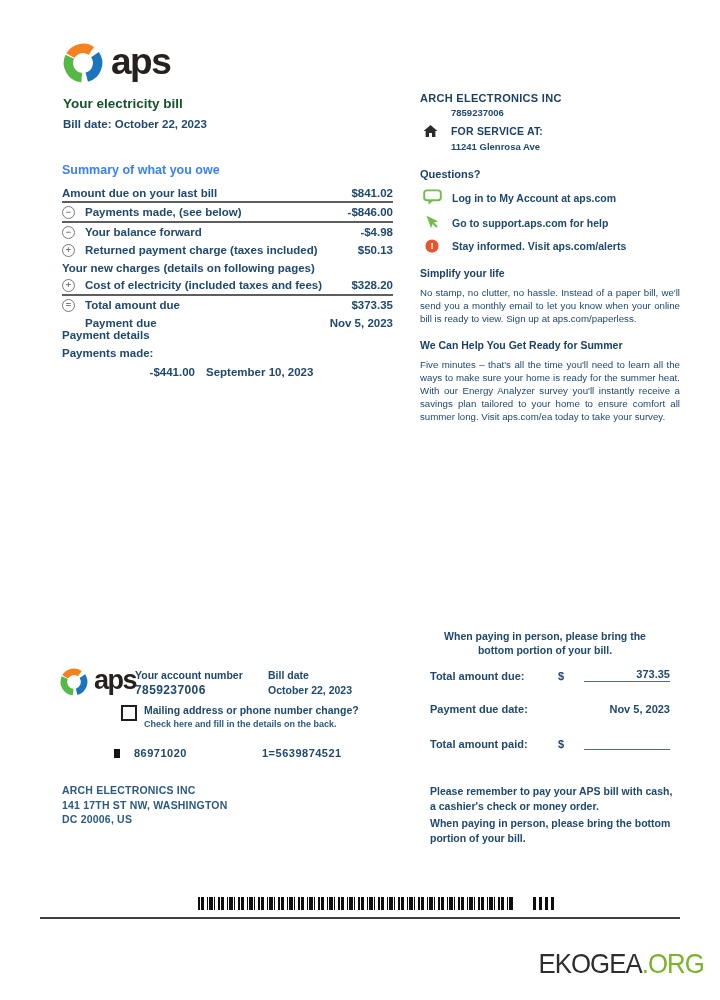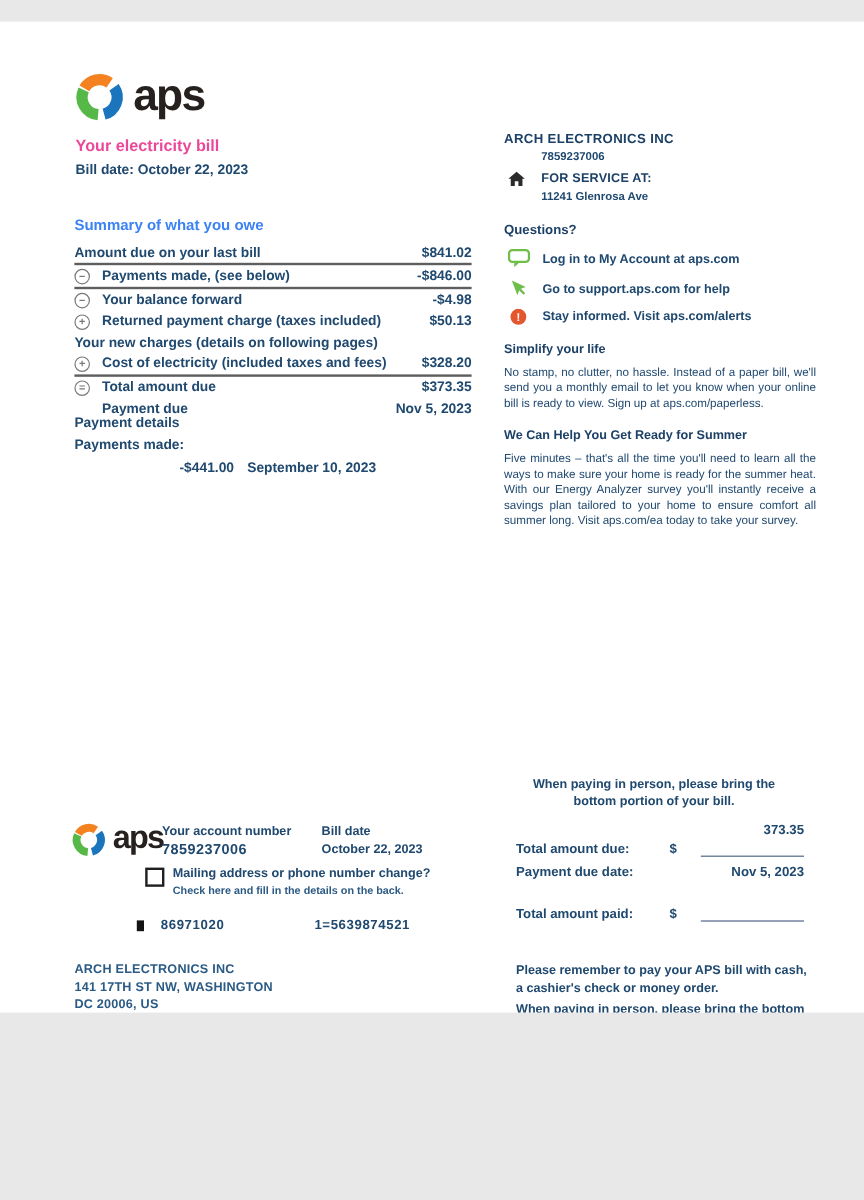--- a/index.html
+++ b/index.html
@@ -1,29 +1,29 @@
 <!DOCTYPE html>
 <html><head>
 <meta charset="utf-8">
 <style>
   html,body{margin:0;padding:0;background:#e8e8e8;}
-  .page{position:relative;width:720px;height:826px;background:#ffffff;
-        font-family:"Liberation Sans",sans-serif;color:#20496f;overflow:hidden;margin-top:18px;}
+  .page{position:relative;width:720px;height:1000px;background:#ffffff;
+        font-family:"Liberation Sans",sans-serif;color:#20496f;overflow:hidden;}
 
   
   .logo{position:absolute;left:60px;top:40px;display:flex;align-items:center;gap:5px;}
   .logo svg{width:46px;height:46px;}
   .logo-text{font-size:37px;font-weight:700;color:#26211f;letter-spacing:-1.5px;line-height:1;padding-bottom:4px;}
   .stub-logo{position:absolute;left:58px;top:666px;display:flex;align-items:center;gap:4px;}
   .stub-logo svg{width:32px;height:32px;}
   .stub-logo .logo-text{font-size:27px;padding-bottom:3px;}
 
   
   .headline{position:absolute;left:63px;top:96px;}
-  .headline .title{font-size:13.5px;font-weight:700;color:#ec4899;}
+  .headline .title{font-size:13.5px;font-weight:700;color:#14532d;}
   .headline .date{font-size:11.5px;font-weight:600;margin-top:7px;}
 
   
   .summary{position:absolute;left:62px;top:163px;width:331px;}
   .sum-title{font-size:12.5px;font-weight:700;margin-bottom:7px;color:#3b82f6;}
   .sum-row{display:flex;align-items:center;padding:2.5px 0;font-size:11.5px;font-weight:600;}
   .sum-icon{width:11px;height:11px;border:1.4px solid #787878;border-radius:50%;color:#787878;
             font-size:9px;line-height:11px;text-align:center;margin-right:10px;flex:0 0 auto;font-weight:700;}
   .sum-icon:empty{visibility:hidden;}
   .sum-label{flex:1;}
@@ -66,21 +66,21 @@
   .stub-code-r{position:absolute;left:262px;top:747px;font-size:11px;font-weight:600;letter-spacing:.5px;}
   .mailing{position:absolute;left:62px;top:783px;font-size:10.5px;font-weight:600;line-height:14.5px;color:#2b5a84;letter-spacing:.2px;}
 
   
   .paybox-note{position:absolute;left:426px;top:629px;width:238px;text-align:center;font-size:10.5px;font-weight:600;line-height:14px;}
   .pb-row{position:absolute;left:430px;width:240px;display:flex;align-items:flex-end;font-size:11px;font-weight:600;}
   .pb-row .lbl{width:128px;}
   .pb-row .cur{width:26px;}
   .pb-row .val{flex:1;text-align:right;}
   .pb-total{top:668px;}
-  .pb-total .val{border-bottom:1.6px solid #53688a;padding-bottom:15px;}
+  .pb-total .val{border-bottom:1.6px solid #53688a;padding-bottom:1px;}
   .pb-date{top:703px;}
   .pb-paid{top:737px;}
   .pb-paid .fill-line{flex:1;border-bottom:1.6px solid #53688a;height:12px;}
   .reminder{position:absolute;left:430px;top:784px;width:250px;font-size:10.5px;font-weight:600;line-height:15px;}
   .reminder p{margin:0;}
   .reminder p + p{margin-top:2px;}
 
   
   .barcode{position:absolute;left:198px;top:897px;width:316px;height:13px;
     background:repeating-linear-gradient(90deg,#0d0d0d 0 2px,#fff 2px 3px,#0d0d0d 3px 6px,#fff 6px 9px,

